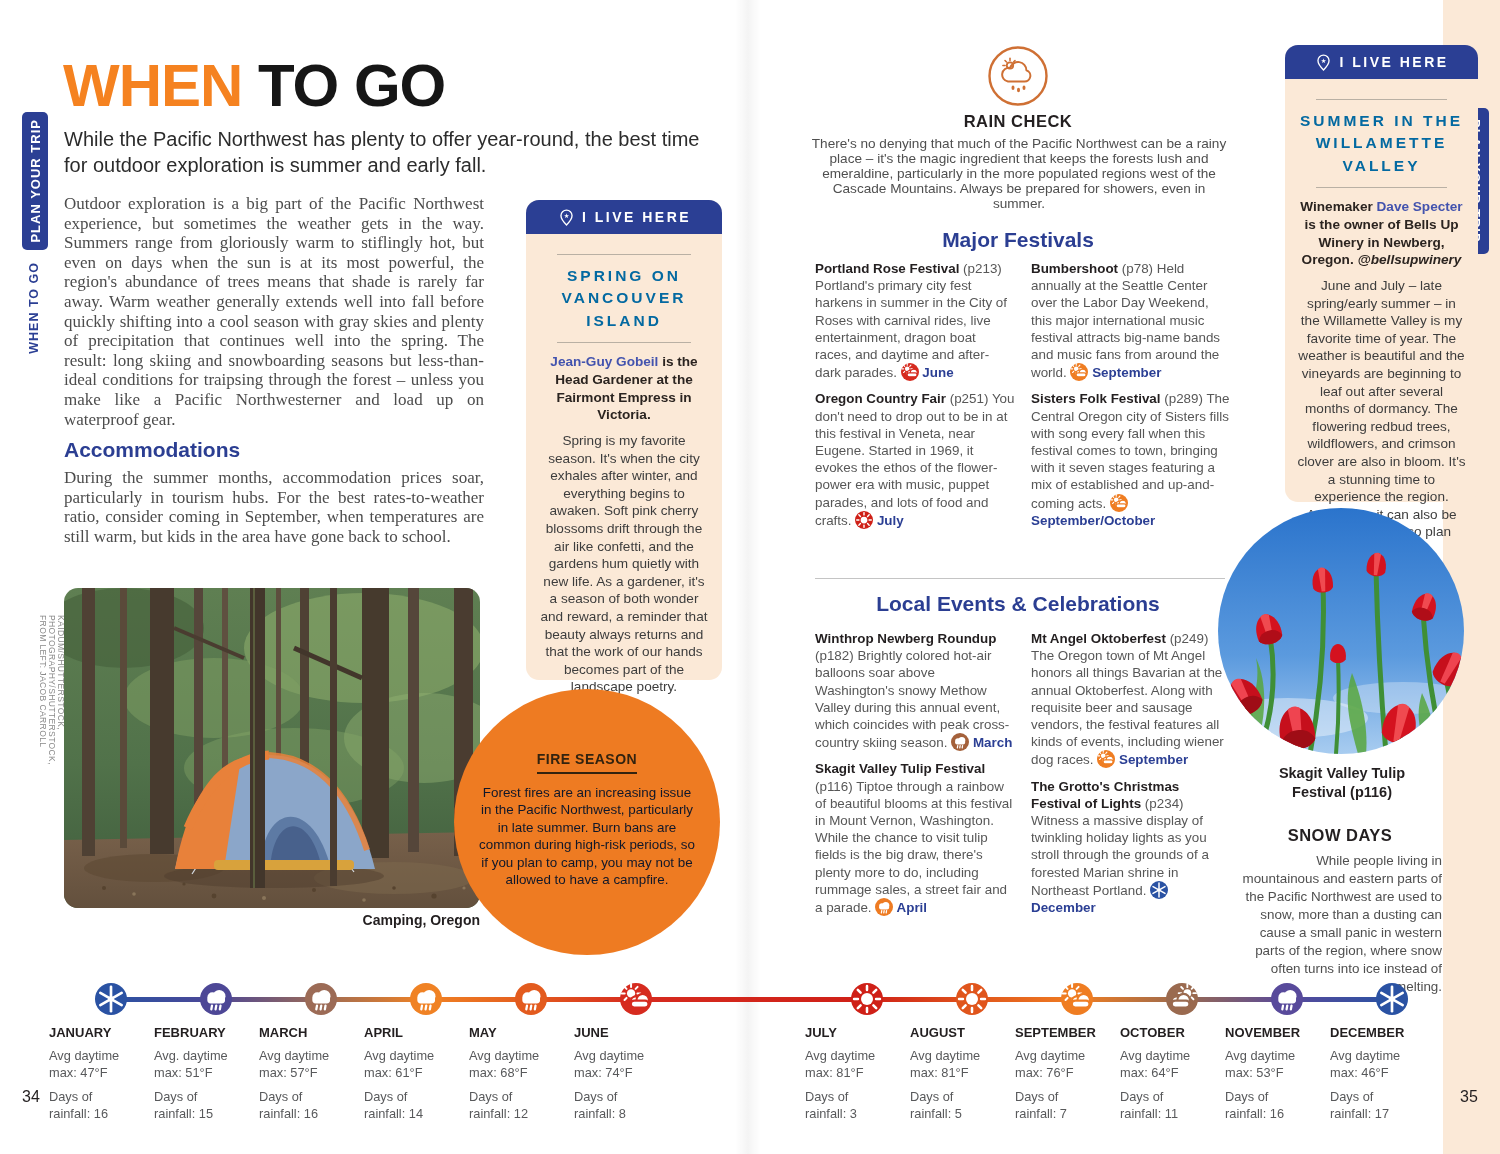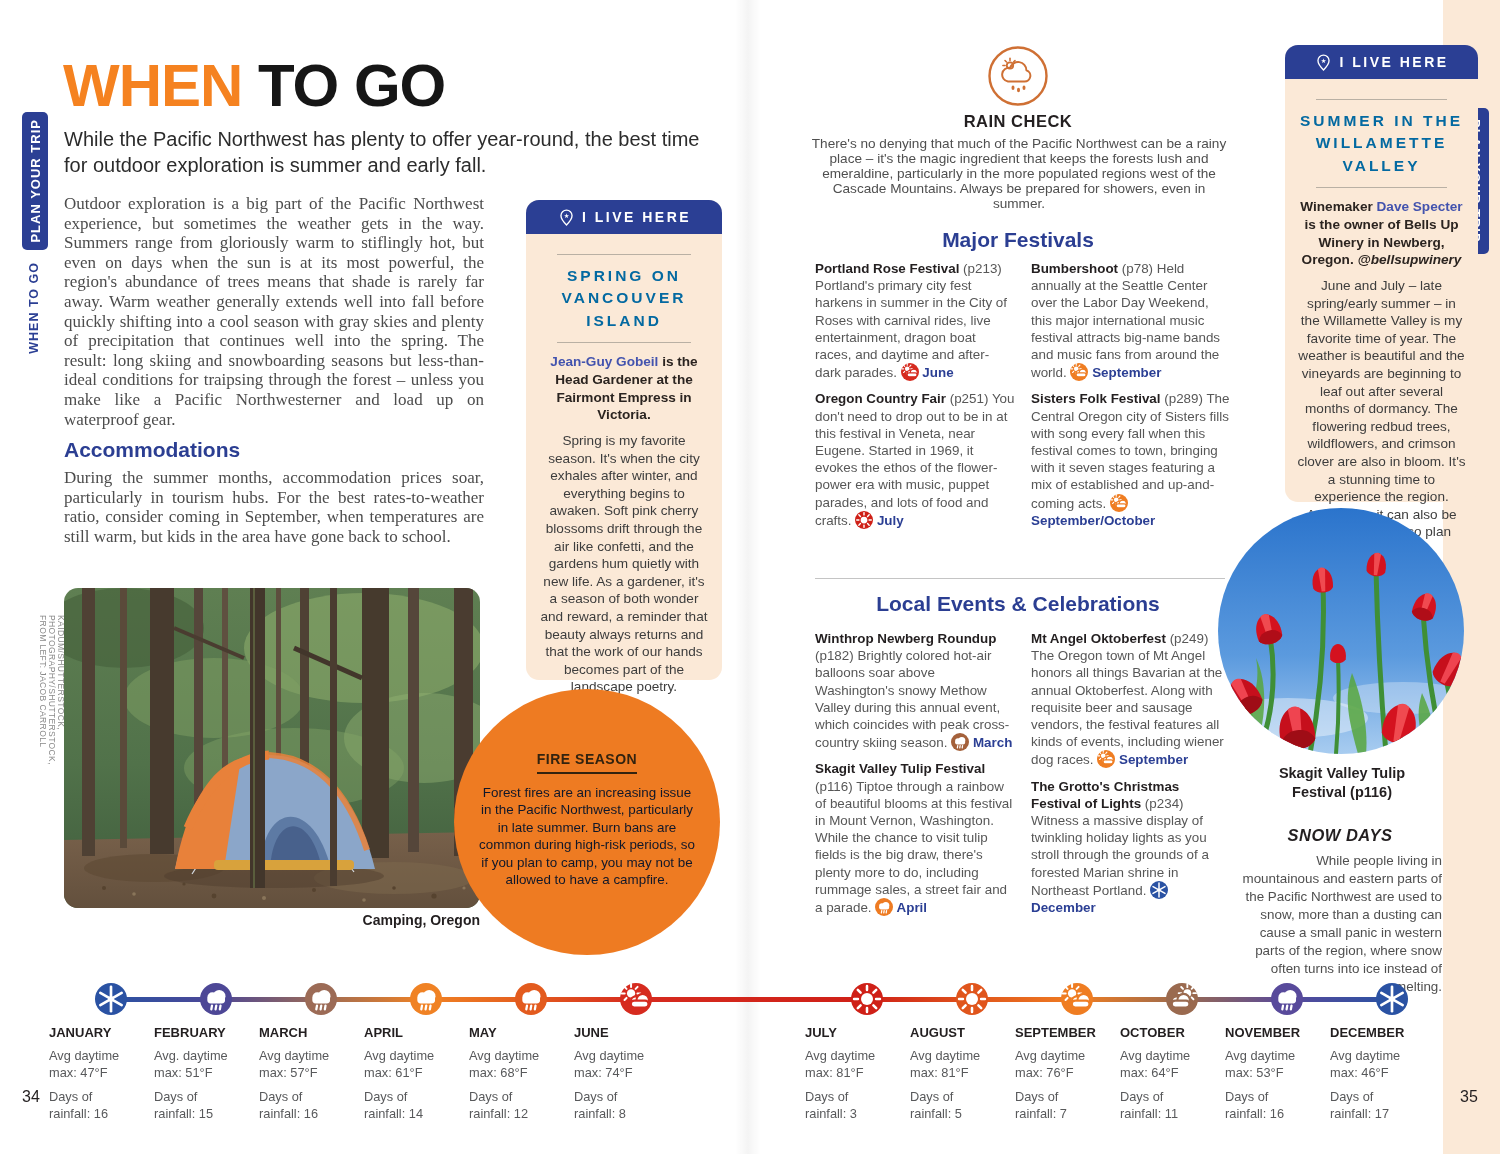--- a/index.html
+++ b/index.html
@@ -65,21 +65,21 @@
   .fest{margin:0 0 9px 0;font-size:13.4px;line-height:17.2px;color:#575757;}
   .fest .fname{color:#231f20;}
   .fest .fref{color:#575757;}
   .fest .fmonth{color:#2b3f94;}
   .micon{display:inline-block;width:18px;height:18px;border-radius:50%;vertical-align:-4px;}
   .divider{position:absolute;left:815px;top:578px;width:410px;height:1px;background:#c4c4c4;}
   .le-h{position:absolute;left:818px;top:592px;width:400px;text-align:center;font-size:21px;}
   
   .tulip{position:absolute;left:1218px;top:508px;width:246px;height:246px;border-radius:50%;overflow:hidden;z-index:2;}
   .tulip-cap{position:absolute;left:1258px;top:764px;width:168px;text-align:center;font-weight:700;font-size:14.5px;line-height:1.3;color:#231f20;}
-  .snow-h{left:1238px;top:826px;width:204px;font-style:italic;}
+  .snow-h{left:1238px;top:826px;width:204px;}
   .snow-t{position:absolute;left:1236px;top:852px;width:206px;text-align:right;font-size:13.4px;line-height:18px;color:#4f4f4f;}
   
   .weather-h{position:absolute;left:64px;top:944px;font-size:21px;}
   .wline{position:absolute;left:100px;top:997px;width:1300px;height:5px;border-radius:3px;}
   .wmonth{position:absolute;width:124px;text-align:left;}
   .wicon{width:32px;height:32px;border-radius:50%;margin:0 auto;padding:0;line-height:0;}
   .wicon svg{width:32px;height:32px;padding:0;}
   .wname{font-size:13px;font-weight:700;color:#231f20;margin-top:10px;}
   .wtxt{font-size:12.8px;line-height:17px;color:#58595b;margin-top:7px;}
 </style>

